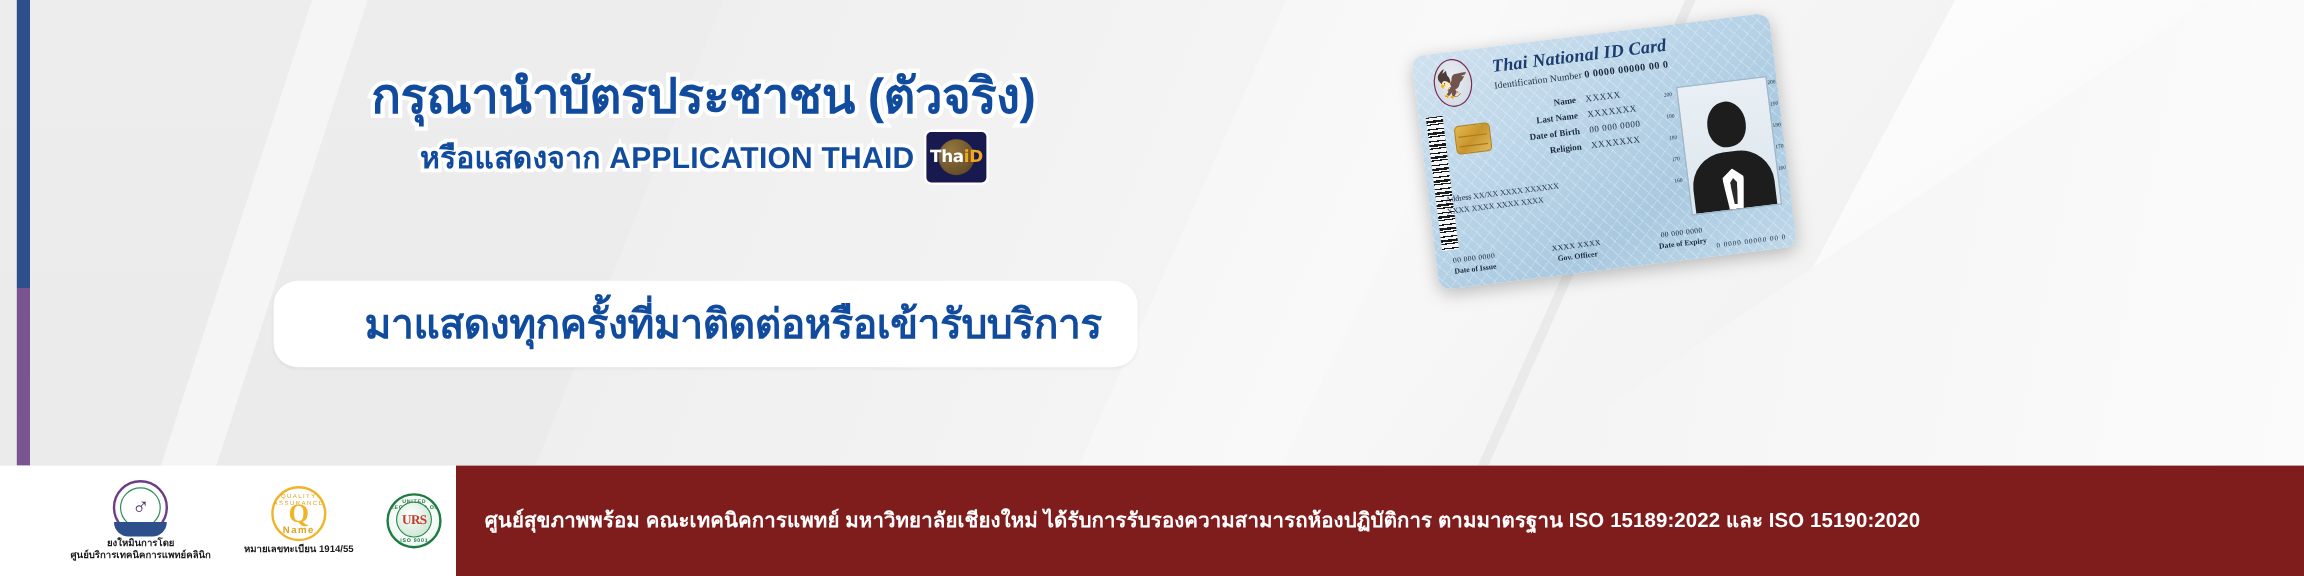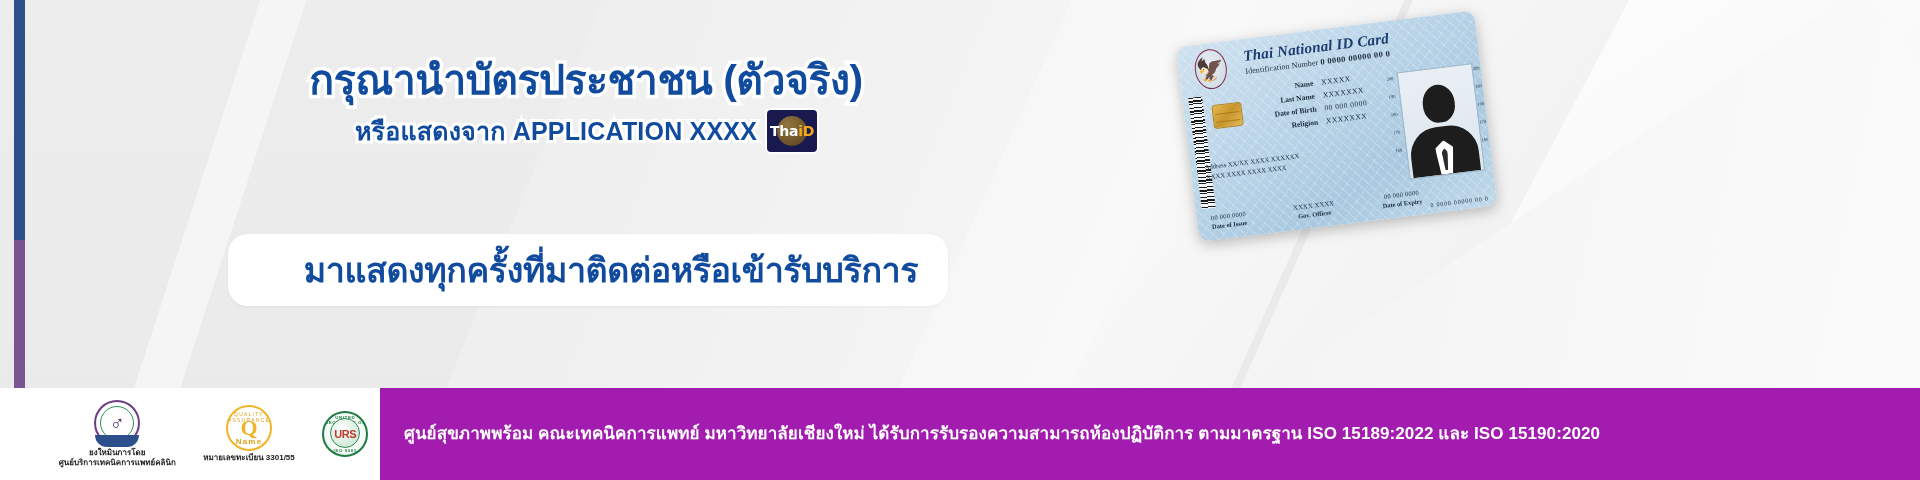--- a/index.html
+++ b/index.html
@@ -275,34 +275,34 @@
   }
   .seal3 .globe {
     position:absolute; left:50%; top:48%; transform:translate(-50%,-50%);
     width:30px; height:30px; border-radius:50%;
     background:radial-gradient(circle at 40% 35%,#ffffff,#bfe0c9);
     border:1px solid #2f8a52;
   }
   .seal3 .urs {
     position:absolute; left:50%; top:50%; transform:translate(-50%,-50%);
     font-size:11px; font-weight:bold; color:#c0392b; line-height:1;
-    font-family:Liberation Sans, sans-serif; letter-spacing:-.5px;
+    font-family:Liberation Serif, serif; letter-spacing:-.5px;
   }
   .seal3 .t-arc {
     position:absolute; left:0; right:0; top:2px; text-align:center;
     font-size:4.4px; color:#1f7a43; font-weight:bold; letter-spacing:.6px;
   }
   .seal3 .b-arc {
     position:absolute; left:0; right:0; bottom:2px; text-align:center;
     font-size:4.4px; color:#1f7a43; font-weight:bold; letter-spacing:.6px;
   }
 
   .footer-bar {
     position:absolute; left:380px; top:0; width:1540px; height:92px;
-    background:#a21caf;
+    background:#7f1d1d;
     display:flex; align-items:center;
   }
   .footer-text {
     margin-left:24px; color:#ffffff; font-size:17px; font-weight:bold;
     line-height:1.55; letter-spacing:.1px;
   }
 </style>
 </head>
 <body>
 
@@ -317,21 +317,21 @@
     <div class="bg-diag1"></div>
     <div class="bg-fold"></div>
   </div>
 
   <div class="edge-blue"></div>
   <div class="edge-purple"></div>
 
   <div class="headline-wrap">
     <div class="headline">กรุณานำบัตรประชาชน (ตัวจริง)</div>
     <div class="subline-row">
-      <div class="subline">หรือแสดงจาก APPLICATION XXXX</div>
+      <div class="subline">หรือแสดงจาก APPLICATION THAID</div>
       <div class="thaid-badge">
         <div class="thaid-emblem"></div>
         <div class="thaid-text">
           <span class="t-white">Tha</span><span class="t-gold">iD</span>
         </div>
       </div>
     </div>
   </div>
 
   <div class="pill">
@@ -435,21 +435,21 @@
         </div>
       </div>
 
       <div class="logo-item">
         <div class="seal2">
           <div class="top-arc">QUALITY   ASSURANCE</div>
           <div class="q">Q</div>
           <div class="bot-arc">Name</div>
         </div>
         <div class="logo-caption">
-          <div>หมายเลขทะเบียน 3301/55</div>
+          <div>หมายเลขทะเบียน 1914/55</div>
         </div>
       </div>
 
       <div class="logo-item">
         <div class="seal3">
           <div class="t-arc">UNITED REGISTRAR OF SYSTEMS</div>
           <div class="globe"></div>
           <div class="urs">URS</div>
           <div class="b-arc">ISO 9001</div>
         </div>

